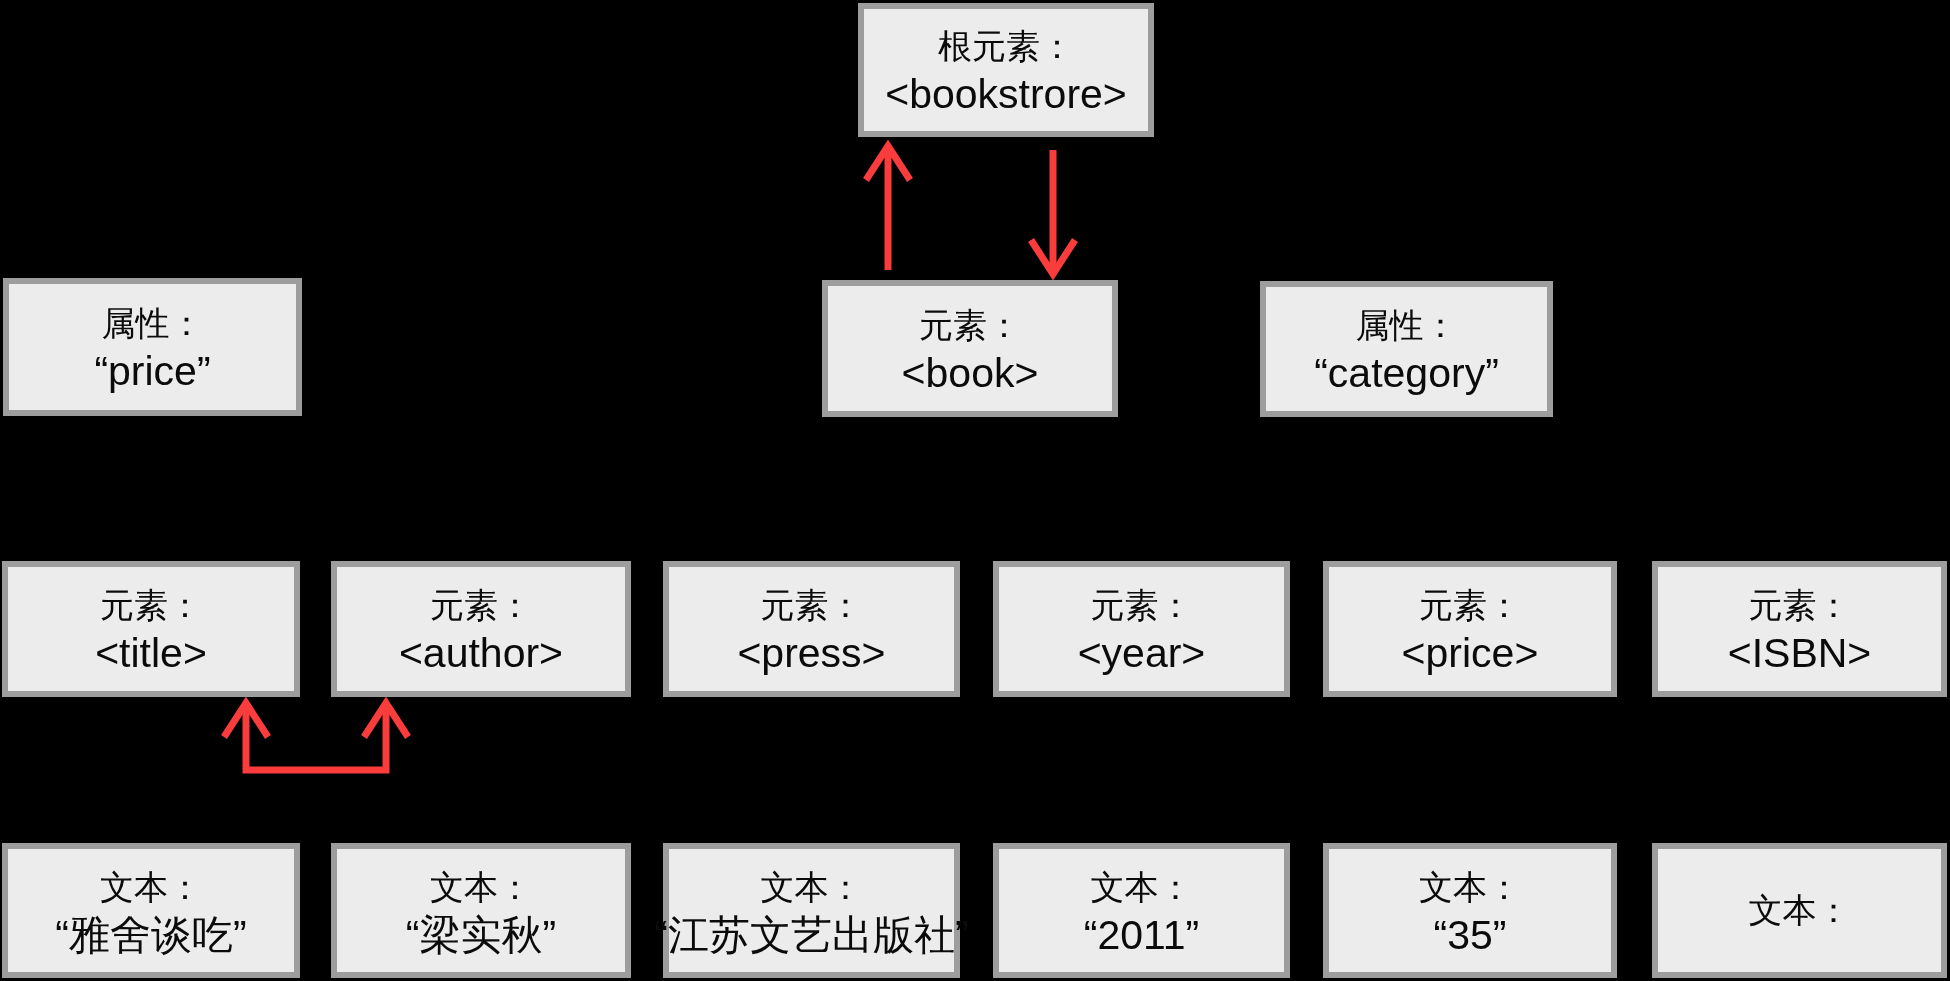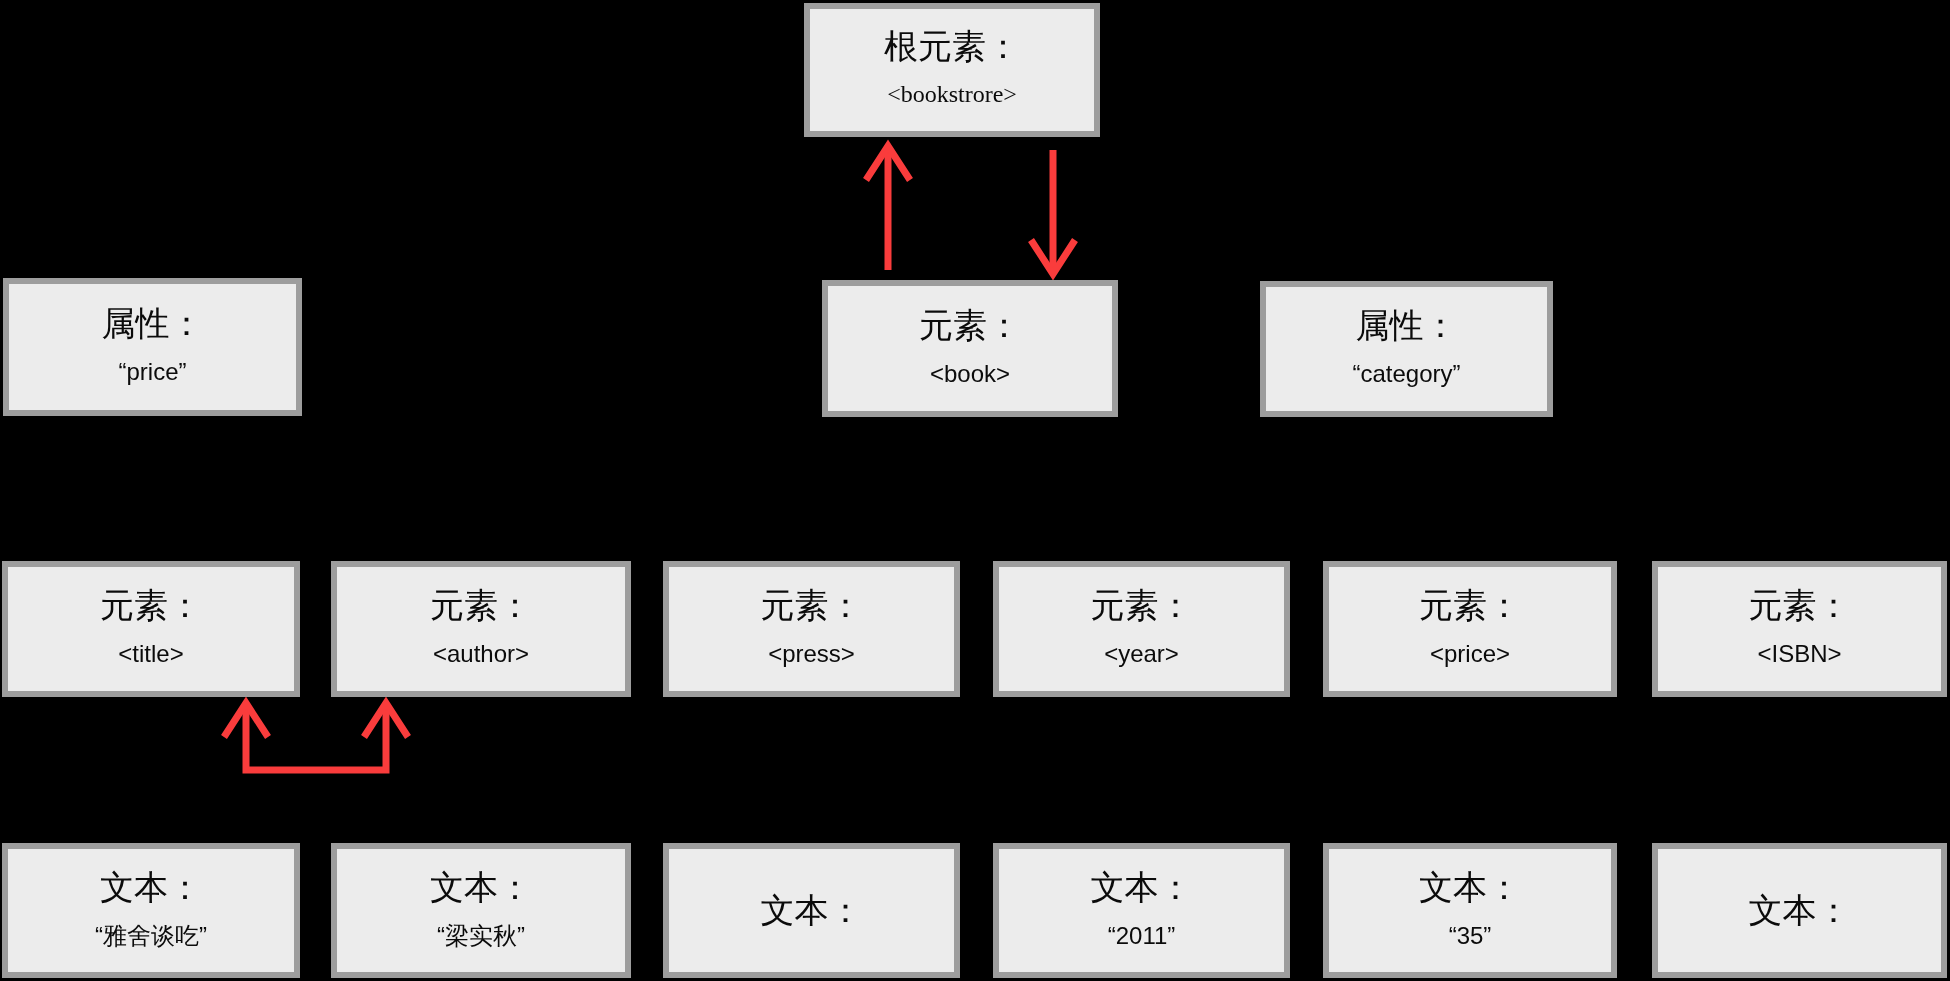--- a/index.html
+++ b/index.html
@@ -16,21 +16,21 @@
     border:6px solid #9d9d9d;
     box-sizing:border-box;
     display:flex;
     flex-direction:column;
     align-items:center;
     justify-content:center;
     text-align:center;
     color:#0b0b0b;
   }
   .node .lbl{font-size:34px;line-height:49px;white-space:nowrap;}
-  .node .val{font-size:24px;line-height:47px;white-space:nowrap;}
+  .node .val{font-size:41px;line-height:47px;white-space:nowrap;}
   svg.arrows{position:absolute;left:0;top:0;width:1950px;height:981px;pointer-events:none;}
 </style>
 </head>
 <body>
 
 <div class="canvas">
 
   <svg class="arrows" viewBox="0 0 1950 981" xmlns="http://www.w3.org/2000/svg">
     <g stroke-width="7" fill="none" stroke="#fa3c3c">
       <g>
@@ -42,21 +42,21 @@
         <polyline points="1031,240 1053,274 1075,240"></polyline>
       </g>
       <g>
         <polyline points="246,706 246,770 386,770 386,706"></polyline>
         <polyline points="224,737 246,703 268,737"></polyline>
         <polyline points="364,737 386,703 408,737"></polyline>
       </g>
     </g>
   </svg>
 
-  <div class="node" style="left:804px;top:3px;width:296px;height:134px;font-family:Liberation Serif, serif;">
+  <div class="node" style="left:858px;top:3px;width:296px;height:134px;">
     <div class="lbl">根元素：</div>
     <div class="val">&lt;bookstrore&gt;</div>
   </div>
 
   <div class="node" style="left:3px;top:278px;width:299px;height:138px;">
     <div class="lbl">属性：</div>
     <div class="val">“price”</div>
   </div>
 
   <div class="node" style="left:822px;top:280px;width:296px;height:137px;">
@@ -97,20 +97,21 @@
   <div class="node" style="left:2px;top:843px;width:298px;height:135px;">
     <div class="lbl">文本：</div>
     <div class="val">“雅舍谈吃”</div>
   </div>
   <div class="node" style="left:331px;top:843px;width:300px;height:135px;">
     <div class="lbl">文本：</div>
     <div class="val">“梁实秋”</div>
   </div>
   <div class="node" style="left:663px;top:843px;width:297px;height:135px;">
     <div class="lbl">文本：</div>
+    <div class="val">“江苏文艺出版社”</div>
   </div>
   <div class="node" style="left:993px;top:843px;width:297px;height:135px;">
     <div class="lbl">文本：</div>
     <div class="val">“2011”</div>
   </div>
   <div class="node" style="left:1323px;top:843px;width:294px;height:135px;">
     <div class="lbl">文本：</div>
     <div class="val">“35”</div>
   </div>
   <div class="node" style="left:1652px;top:843px;width:295px;height:135px;">

